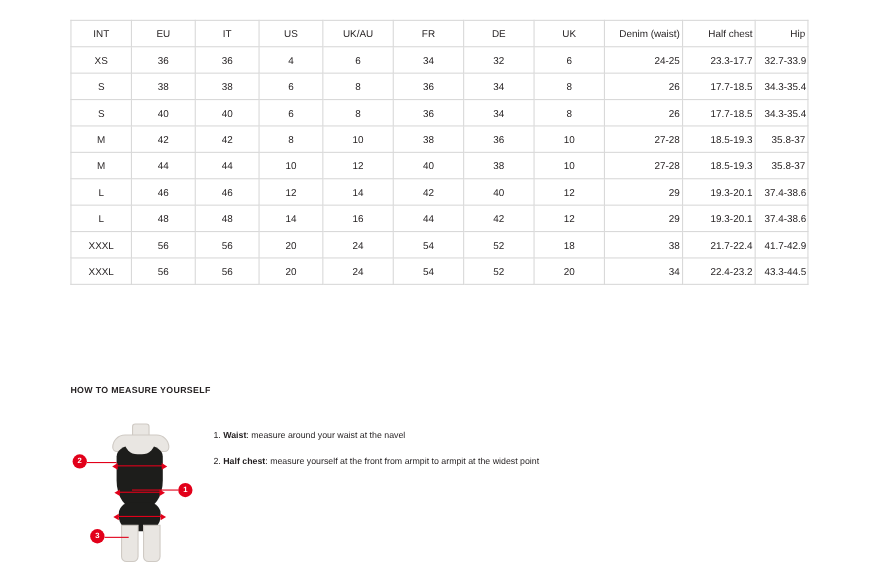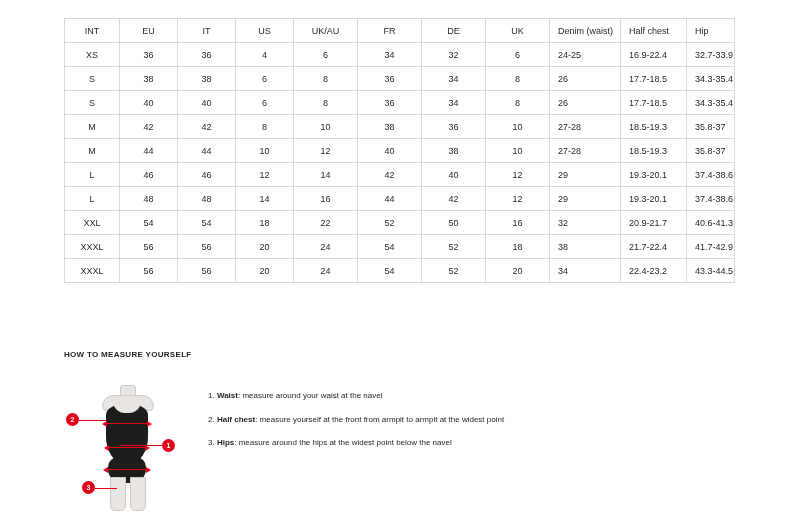--- a/index.html
+++ b/index.html
@@ -42,21 +42,21 @@
   .size-table col.c2 { width: 58px; }
   .size-table col.c3 { width: 58px; }
   .size-table col.c4 { width: 64px; }
   .size-table col.c5 { width: 64px; }
   .size-table col.c6 { width: 64px; }
   .size-table col.c7 { width: 64px; }
   .size-table col.c8 { width: 71px; }
   .size-table col.c9 { width: 66px; }
   .size-table col.c10 { width: 48px; }
   .size-table td.left, .size-table th.left {
-    text-align: left;
+    text-align: right;
     padding-left: 8px;
   }
 
   .measure-section {
     position: absolute;
     left: 64px;
     top: 350px;
     width: 680px;
   }
   .measure-title {
@@ -70,21 +70,20 @@
     display: flex;
     align-items: flex-start;
   }
   .figure-wrap {
     position: relative;
     width: 130px;
     height: 130px;
     flex: 0 0 130px;
   }
   .instructions {
-    margin-left: 14px;
     padding-top: 8px;
   }
   .instructions p {
     margin: 0 0 14px 0;
     font-size: 8px;
     line-height: 1.2;
     color: #231f20;
   }
   .instructions p b {
     font-weight: bold;
@@ -243,21 +242,21 @@
     <tr>
       <td>XS</td>
       <td>36</td>
       <td>36</td>
       <td>4</td>
       <td>6</td>
       <td>34</td>
       <td>32</td>
       <td>6</td>
       <td class="left">24-25</td>
-      <td class="left">16.9-22.4</td>
+      <td class="left">23.3-17.7</td>
       <td class="left">32.7-33.9</td>
     </tr>
     <tr>
       <td>S</td>
       <td>38</td>
       <td>38</td>
       <td>6</td>
       <td>8</td>
       <td>36</td>
       <td>34</td>
@@ -323,33 +322,20 @@
       <td>48</td>
       <td>48</td>
       <td>14</td>
       <td>16</td>
       <td>44</td>
       <td>42</td>
       <td>12</td>
       <td class="left">29</td>
       <td class="left">19.3-20.1</td>
       <td class="left">37.4-38.6</td>
-    </tr>
-    <tr>
-      <td>XXL</td>
-      <td>54</td>
-      <td>54</td>
-      <td>18</td>
-      <td>22</td>
-      <td>52</td>
-      <td>50</td>
-      <td>16</td>
-      <td class="left">32</td>
-      <td class="left">20.9-21.7</td>
-      <td class="left">40.6-41.3</td>
     </tr>
     <tr>
       <td>XXXL</td>
       <td>56</td>
       <td>56</td>
       <td>20</td>
       <td>24</td>
       <td>54</td>
       <td>52</td>
       <td>18</td>
@@ -393,17 +379,16 @@
       <div class="connector conn-2"></div>
       <div class="connector conn-3"></div>
       <div class="dot dot-1">1</div>
       <div class="dot dot-2">2</div>
       <div class="dot dot-3">3</div>
     </div>
 
     <div class="instructions">
       <p><span>1.</span> <b>Waist</b><span>: measure around your waist at the navel</span></p>
       <p><span>2.</span> <b>Half chest</b><span>: measure yourself at the front from armpit to armpit at the widest point</span></p>
-      <p><span>3.</span> <b>Hips</b><span>: measure around the hips at the widest point below the navel</span></p>
     </div>
 
   </div>
 </div>
 
 </body></html>

